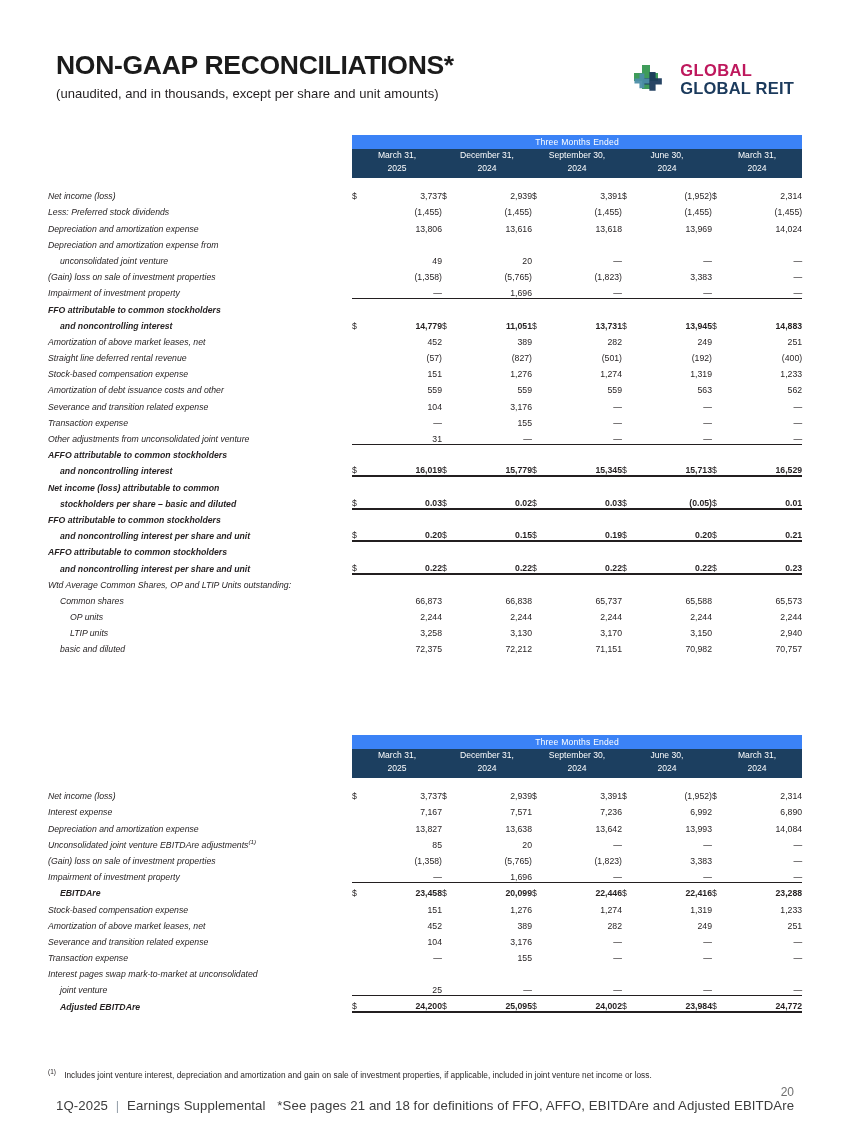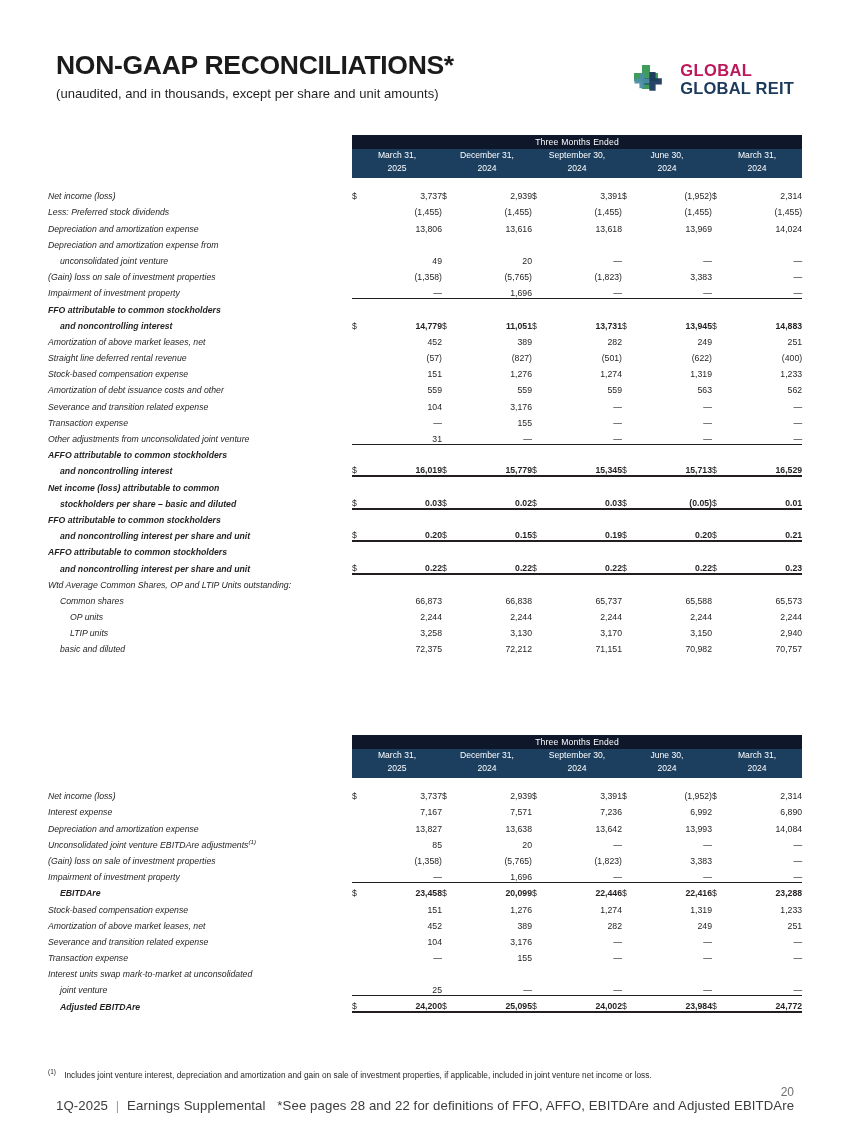--- a/index.html
+++ b/index.html
@@ -91,21 +91,21 @@
     font-size: 8.7px;
     table-layout: fixed;
   }
   table.fin td, table.fin th {
     padding: 0;
     vertical-align: bottom;
     font-weight: normal;
   }
 
   .hdr-banner td {
-    background: #0f172a;
+    background: #3b82f6;
     color: #ffffff;
     text-align: center;
     font-size: 8.6px;
     font-weight: bold;
     height: 14px;
     line-height: 14px;
     letter-spacing: 0.2px;
   }
   .hdr-dates td {
     background: #1c3f60;
@@ -380,21 +380,21 @@
           </tr>
           <tr class="">
             <td class="lbl">Straight line deferred rental revenue</td>
             <td class="cur"></td>
             <td class="num">(57)</td>
             <td class="cur"></td>
             <td class="num">(827)</td>
             <td class="cur"></td>
             <td class="num">(501)</td>
             <td class="cur"></td>
-            <td class="num">(622)</td>
+            <td class="num">(192)</td>
             <td class="cur"></td>
             <td class="num">(400)</td>
           </tr>
           <tr class="">
             <td class="lbl">Stock-based compensation expense</td>
             <td class="cur"></td>
             <td class="num">151</td>
             <td class="cur"></td>
             <td class="num">1,276</td>
             <td class="cur"></td>
@@ -805,21 +805,21 @@
             <td class="cur"></td>
             <td class="num">155</td>
             <td class="cur"></td>
             <td class="num">—</td>
             <td class="cur"></td>
             <td class="num">—</td>
             <td class="cur"></td>
             <td class="num">—</td>
           </tr>
           <tr class="">
-            <td class="lbl">Interest units swap mark-to-market at unconsolidated</td>
+            <td class="lbl">Interest pages swap mark-to-market at unconsolidated</td>
             <td class="cur"></td>
             <td class="num"></td>
             <td class="cur"></td>
             <td class="num"></td>
             <td class="cur"></td>
             <td class="num"></td>
             <td class="cur"></td>
             <td class="num"></td>
             <td class="cur"></td>
             <td class="num"></td>
@@ -858,16 +858,16 @@
     <sup>(1)</sup>
     <span style="padding-left:6px">Includes joint venture interest, depreciation and amortization and gain on sale of investment properties, if applicable, included in joint venture net income or loss.</span>
   </div>
 
   <div class="page-number">20</div>
 
   <div class="footer-bar">
     <span>1Q-2025</span>
     <span class="sep">|</span>
     <span>Earnings Supplemental</span>
-    <span class="footer-note">*See pages 28 and 22 for definitions of FFO, AFFO, EBITDAre and Adjusted EBITDAre</span>
+    <span class="footer-note">*See pages 21 and 18 for definitions of FFO, AFFO, EBITDAre and Adjusted EBITDAre</span>
   </div>
 
 </div>
 
 </body></html>

